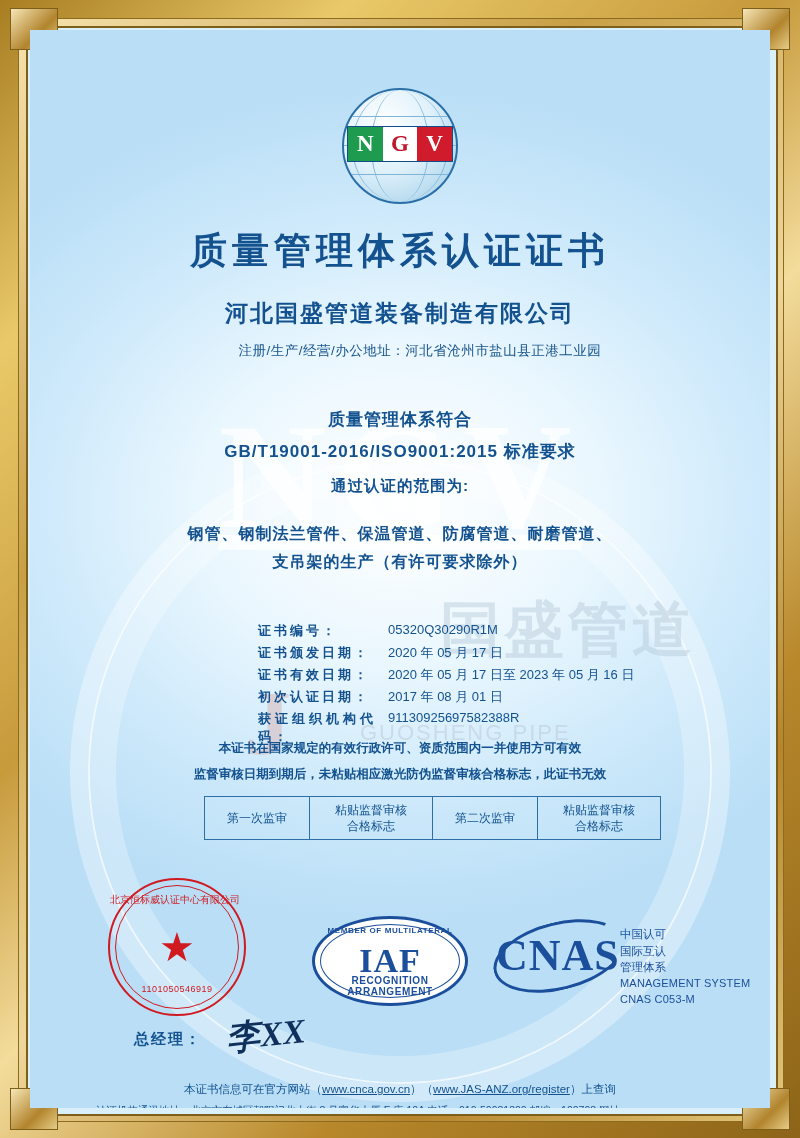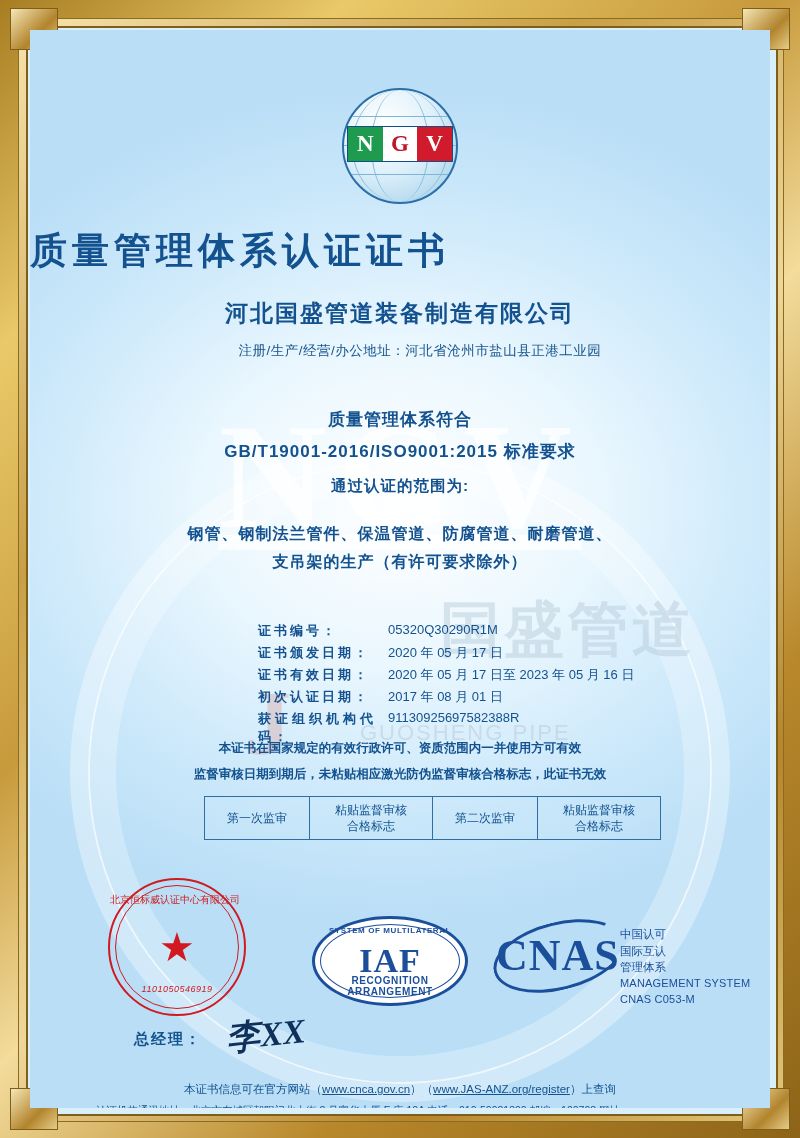--- a/index.html
+++ b/index.html
@@ -95,21 +95,21 @@
     width:104px;height:34px;display:flex;border:1px solid #114d86;
   }
   .ngv-badge div{flex:1;display:flex;align-items:center;justify-content:center;
     font-weight:bold;font-size:23px;color:#fff;font-family:"Liberation Serif",serif;}
   .ngv-g{background:#1f9b4f;}
   .ngv-w{background:#ffffff;color:#c0182b !important;}
   .ngv-r{background:#cf1b2b;}
 
   
   .title{
-    position:absolute;left:0;right:0;top:196px;text-align:left;
+    position:absolute;left:0;right:0;top:196px;text-align:center;
     font-size:37px;font-weight:bold;color:#13528f;letter-spacing:5px;
     font-family:"Liberation Sans",sans-serif;
   }
   .company{
     position:absolute;left:0;right:0;top:268px;text-align:center;
     font-size:23px;font-weight:bold;color:#13528f;letter-spacing:2px;
   }
   .address{
     position:absolute;left:0;right:0;top:312px;text-align:center;
     font-size:13.5px;color:#17548c;letter-spacing:.5px;padding-left:40px;
@@ -163,21 +163,21 @@
     position:absolute;left:78px;top:848px;width:134px;height:134px;border-radius:50%;
     border:2px solid #d01a20;
   }
   .seal .inner{position:absolute;inset:5px;border-radius:50%;border:1px solid #d01a20;}
   .seal .star{
     position:absolute;left:50%;top:50%;transform:translate(-50%,-50%);
     color:#d01a20;font-size:40px;line-height:1;
   }
   .seal .code{
     position:absolute;left:0;right:0;bottom:20px;text-align:center;
-    color:#d01a20;font-size:9px;letter-spacing:.5px;font-style:italic;
+    color:#d01a20;font-size:9px;letter-spacing:.5px;
   }
   .seal .arc{
     position:absolute;left:0;top:13px;width:134px;height:134px;color:#d01a20;font-size:10px;
   }
 
   .iaf{
     position:absolute;left:282px;top:886px;width:150px;height:84px;border-radius:50%;
     border:3px solid #1b4f9c;background:#ffffff;
   }
   .iaf .ring2{position:absolute;inset:5px;border-radius:50%;border:1px solid #1b4f9c;}
@@ -298,21 +298,21 @@
 
     <div class="seal">
       <div class="inner"></div>
       <div class="star">★</div>
       <div class="arc">北京恒标威认证中心有限公司</div>
       <div class="code">1101050546919</div>
     </div>
 
     <div class="iaf">
       <div class="ring2"></div>
-      <div class="top">SYSTEM OF MULTILATERAL</div>
+      <div class="top">MEMBER OF MULTILATERAL</div>
       <div class="word">IAF</div>
       <div class="bot">RECOGNITION ARRANGEMENT</div>
     </div>
 
     <div class="cnas-swoosh"></div>
     <div class="cnas">CNAS</div>
     <div class="cnas-text">
       <div>中国认可</div>
       <div>国际互认</div>
       <div>管理体系</div>

